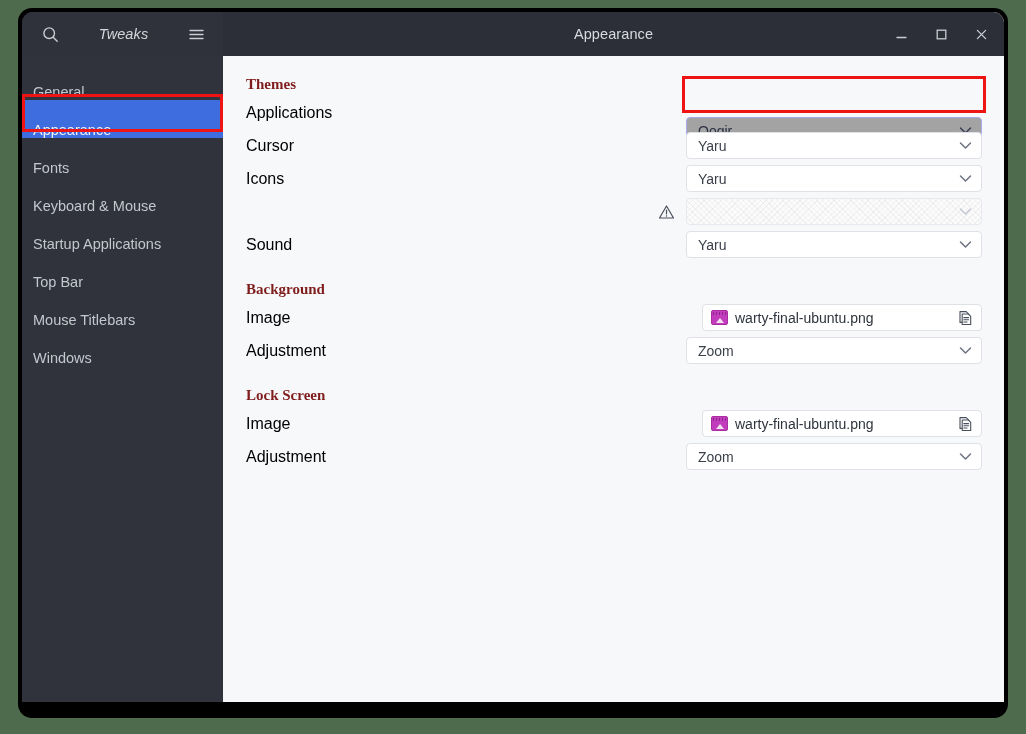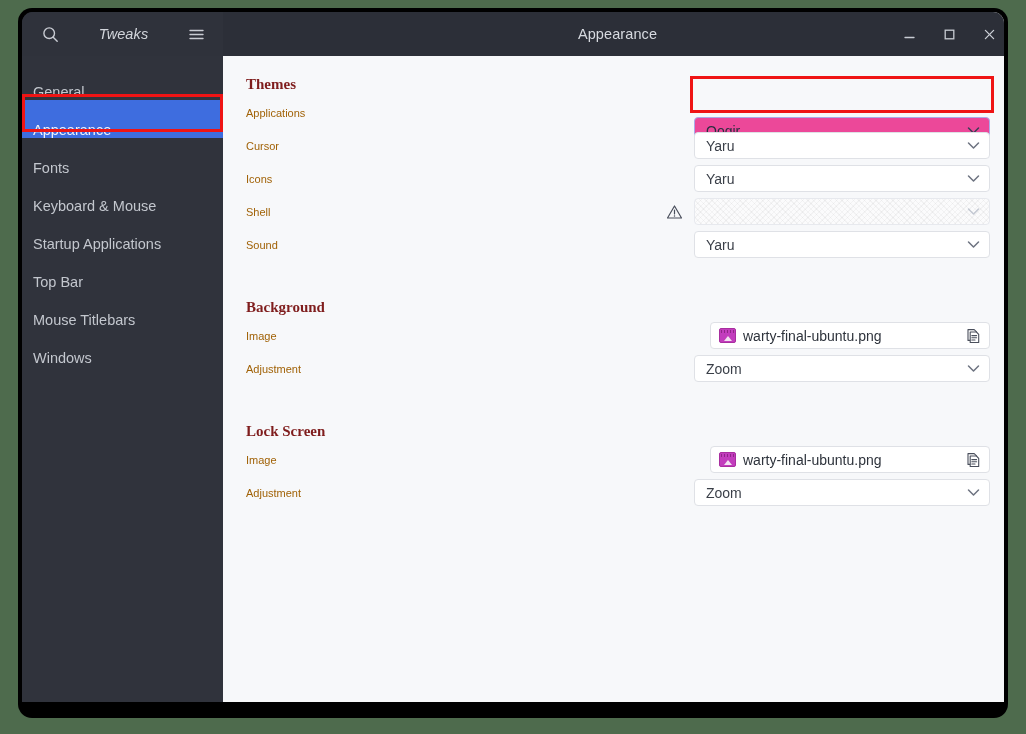--- a/index.html
+++ b/index.html
@@ -157,31 +157,31 @@
   }
 
   .group-title {
     font-size: 15px;
     font-weight: bold;
     color: #7f1d1d;
     margin: 0 0 3px 0;
     padding-left: 0px;
     font-family: Liberation Serif, serif;
   }
-  .group-title.spaced { margin-top: 38px; }
+  .group-title.spaced { margin-top: 20px; }
 
   .row {
     display: flex;
     align-items: center;
     height: 33px;
     margin-bottom: 0px;
   }
   .row-label {
-    font-size: 11px;
-    color: #a16207;
+    font-size: 16px;
+    color: #000000;
     flex: 0 0 auto;
     width: 420px;
   }
 
   .row-right {
     position: relative;
     display: flex;
     align-items: center;
     justify-content: flex-end;
     flex: 1 1 auto;
@@ -204,21 +204,21 @@
     display: flex;
     align-items: center;
     justify-content: space-between;
     padding: 0 9px 0 11px;
     font-size: 14px;
     color: #3a3f48;
   }
   .combo .chev { color: #6d7380; display:flex; align-items:center; }
 
   .combo.selected-combo {
-    background: #ec4899;
+    background: #a3a3a3;
     border: 1px solid #aaaae8;
     color: #2a2e40;
     margin-top: 36px;
   }
   .combo.selected-combo .chev { color: #3b3f55; }
 
   .combo.disabled-combo {
     background-color: #fbfbfc;
     border: 1px solid #e7e9ee;
     color: transparent;
@@ -407,21 +407,20 @@
               <span class="chev">
                 <svg width="13" height="9" viewBox="0 0 13 9" fill="none" stroke="currentColor" stroke-width="1.5" stroke-linecap="round" stroke-linejoin="round">
                     <polyline points="1.5,2 6.5,7 11.5,2"></polyline>
                   </svg>
               </span>
             </div>
           </div>
         </div>
 
         <div class="row">
-          <div class="row-label">Shell</div>
           <div class="row-right">
             <span class="warn-icon">
               <svg width="17" height="16" viewBox="0 0 17 16" fill="none" stroke="currentColor" stroke-width="1.2" stroke-linejoin="round">
                 <path d="M8.5 2 L15.5 14 L1.5 14 Z"></path>
                 <line x1="8.5" y1="6" x2="8.5" y2="10" stroke-linecap="round"></line>
                 <line x1="8.5" y1="11.9" x2="8.5" y2="12" stroke-linecap="round" stroke-width="1.5"></line>
               </svg>
             </span>
             <div class="combo disabled-combo">
               <span></span>

